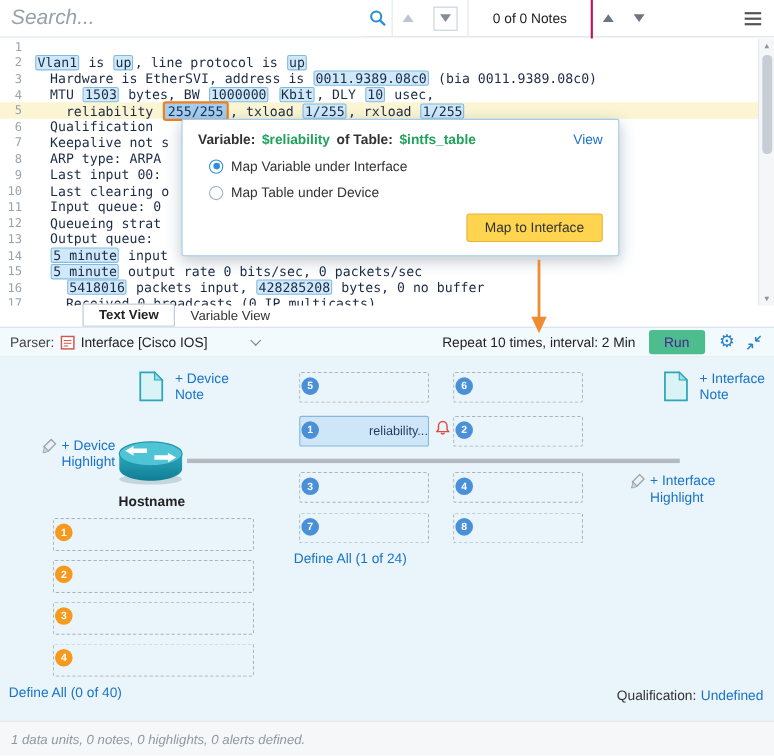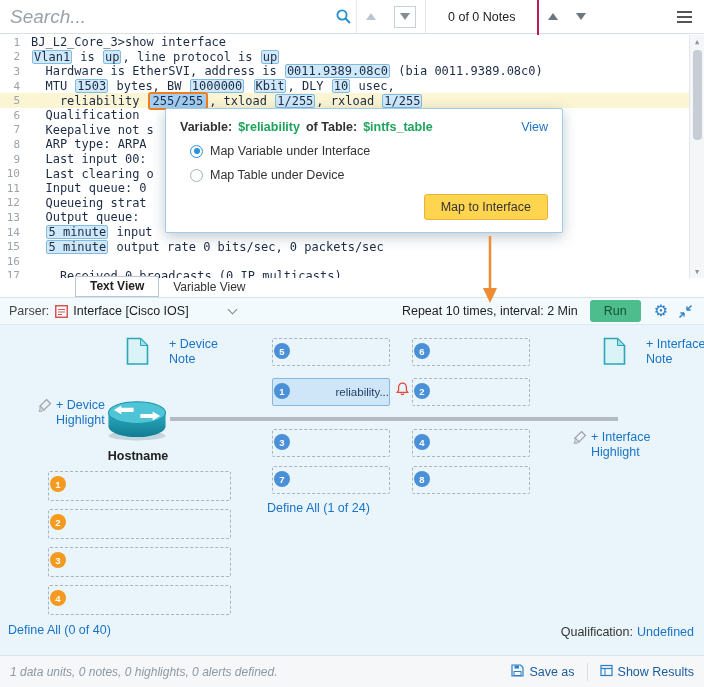--- a/index.html
+++ b/index.html
@@ -54,28 +54,28 @@
   
   .tabbar { position:absolute; top:278px; left:0; right:0; height:19px; display:flex; align-items:flex-end; padding-left:75px; background:#fff; }
   .tab { font-size:12px; padding:2px 14px 3px; color:#333; cursor:pointer; }
   .tab.active { border:1px solid #b9c7d2; font-weight:bold; color:#222; background:#fff; }
   .parser-bar { position:absolute; top:297px; left:0; right:0; height:28px; background:#f3fafd; border-top:1px solid #d8e2ea; border-bottom:1px solid #dfe9f0; display:flex; align-items:center; padding:0 9px; font-size:12.5px; }
   .pb-label { color:#444; margin-right:6px; }
   .parser-icon { margin-right:5px; display:flex; }
   .pb-value { color:#222; cursor:pointer; }
   .chev { margin-left:40px; width:7px; height:7px; border-right:1.5px solid #7a8894; border-bottom:1.5px solid #7a8894; transform:rotate(45deg); margin-top:-3px; cursor:pointer; }
   .repeat-info { margin-left:auto; color:#222; margin-right:12px; }
-  .run-btn { background:#4dbd8e; color:#14532d; border:none; border-radius:3px; padding:4px 14px; font-size:12.5px; font-family:inherit; cursor:pointer; }
+  .run-btn { background:#4dbd8e; color:#4c1d95; border:none; border-radius:3px; padding:4px 14px; font-size:12.5px; font-family:inherit; cursor:pointer; }
   .gear { color:#2a7fc9; font-size:16px; line-height:1; margin:0 10px 0 13px; cursor:pointer; }
   .collapse { cursor:pointer; display:flex; margin-right:2px; }
 
   
   .canvas { position:absolute; top:325px; left:0; right:0; height:330px; background:#e9f5fb; }
   .conn-line { position:absolute; left:170px; top:92px; width:448px; height:4px; background:#b3bac0; }
-  .note-group, .hl-group { position:absolute; display:flex; gap:20px; cursor:pointer; align-items:flex-start; }
+  .note-group, .hl-group { position:absolute; display:flex; gap:10px; cursor:pointer; align-items:flex-start; }
   .note-group.device { left:126px; top:12px; }
   .note-group.iface  { left:603px; top:12px; }
   .hl-group.device { left:38px; top:73px; gap:4px; }
   .hl-group.iface  { left:573px; top:105px; gap:4px; }
   .blue-label { color:#1a73c7; font-size:12.5px; width:64px; line-height:15px; }
   .router { position:absolute; left:103px; top:64px; cursor:pointer; }
   .hostname { position:absolute; left:103px; top:124px; width:70px; text-align:center; font-weight:bold; font-size:12.5px; color:#222; }
   .iface-slots, .device-slots { position:absolute; inset:0; }
   .slot { position:absolute; border:1px dashed #a9b4bd; border-radius:2px; cursor:pointer; }
   .slot.ifc { width:118px; height:28px; }
@@ -128,21 +128,20 @@
       <i></i>
       <i></i>
       <i></i>
     </span>
 </div>
 
 <div class="code-area">
   <div>
       <div class="code-line">
         <span class="line-num">1</span>
-        <span class="line-text"><span>BJ_L2_Core_3&gt;show interface</span></span>
       </div>
       <div class="code-line">
         <span class="line-num">2</span>
         <span class="line-text"><span class="tok-hl">Vlan1</span><span> is </span><span class="tok-hl">up</span><span>, line protocol is </span><span class="tok-hl">up</span></span>
       </div>
       <div class="code-line">
         <span class="line-num">3</span>
         <span class="line-text"><span>  Hardware is EtherSVI, address is </span><span class="tok-hl">0011.9389.08c0</span><span> (bia 0011.9389.08c0)</span></span>
       </div>
       <div class="code-line">
@@ -188,20 +187,21 @@
       <div class="code-line">
         <span class="line-num">14</span>
         <span class="line-text"><span>  </span><span class="tok-hl">5 minute</span><span> input </span></span>
       </div>
       <div class="code-line">
         <span class="line-num">15</span>
         <span class="line-text"><span>  </span><span class="tok-hl">5 minute</span><span> output rate 0 bits/sec, 0 packets/sec</span></span>
       </div>
       <div class="code-line">
         <span class="line-num">16</span>
+        <span class="line-text"><span>    </span><span class="tok-hl">5418016</span><span> packets input, </span><span class="tok-hl">428285208</span><span> bytes, 0 no buffer</span></span>
       </div>
       <div class="code-line">
         <span class="line-num">17</span>
         <span class="line-text"><span>    Received 0 broadcasts (0 IP multicasts)</span></span>
       </div>
     </div>
   <div class="vscroll">
     <span class="sb-arrow">▲</span>
     <span class="sb-thumb"></span>
     <span class="sb-arrow down">▼</span>
@@ -381,32 +381,13 @@
     </div>
   <a class="define-link device">Define All (0 of 40)</a>
 
   <div class="qualification">
     <span>Qualification:</span><a class="qual-link">Undefined</a>
   </div>
 </div>
 
 <div class="statusbar">
   <span class="summary">1 data units, 0 notes, 0 highlights, 0 alerts defined.</span>
-  <div class="sb-actions">
-    <span class="sb-action">
-      <span><svg width="13" height="13" viewBox="0 0 13 13">
-            <path d="M1 1 h8.5 L12 3.5 V12 H1 z" fill="none" stroke="#2a7fc9" stroke-width="1.2"></path>
-            <rect x="3.5" y="1.5" width="4.5" height="3" fill="#2a7fc9"></rect>
-            <rect x="3" y="7.5" width="7" height="4" fill="none" stroke="#2a7fc9" stroke-width="1"></rect>
-          </svg></span>
-      <span>Save as</span>
-    </span>
-    <span class="vdiv2"></span>
-    <span class="sb-action">
-      <span><svg width="13" height="13" viewBox="0 0 13 13">
-            <rect x="1" y="1.5" width="11" height="10" fill="none" stroke="#2a7fc9" stroke-width="1.2"></rect>
-            <line x1="1" y1="4.5" x2="12" y2="4.5" stroke="#2a7fc9" stroke-width="1.2"></line>
-            <line x1="5" y1="4.5" x2="5" y2="11.5" stroke="#2a7fc9" stroke-width="1"></line>
-          </svg></span>
-      <span>Show Results</span>
-    </span>
-  </div>
 </div>
 
 </body></html>

